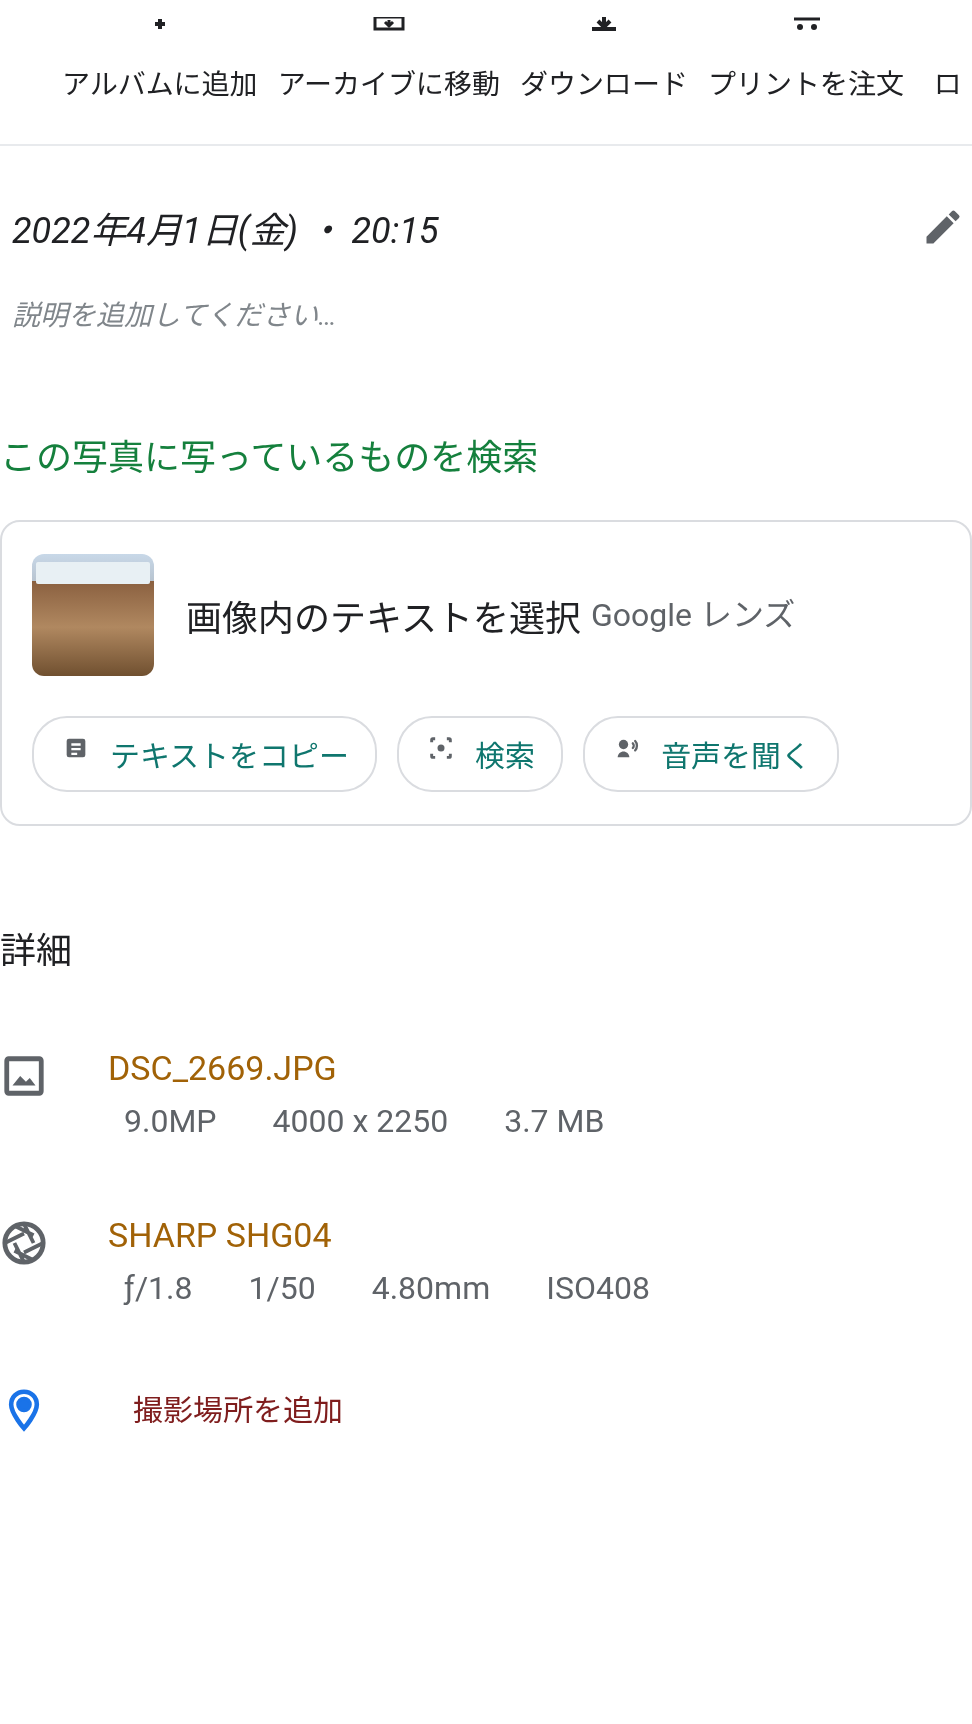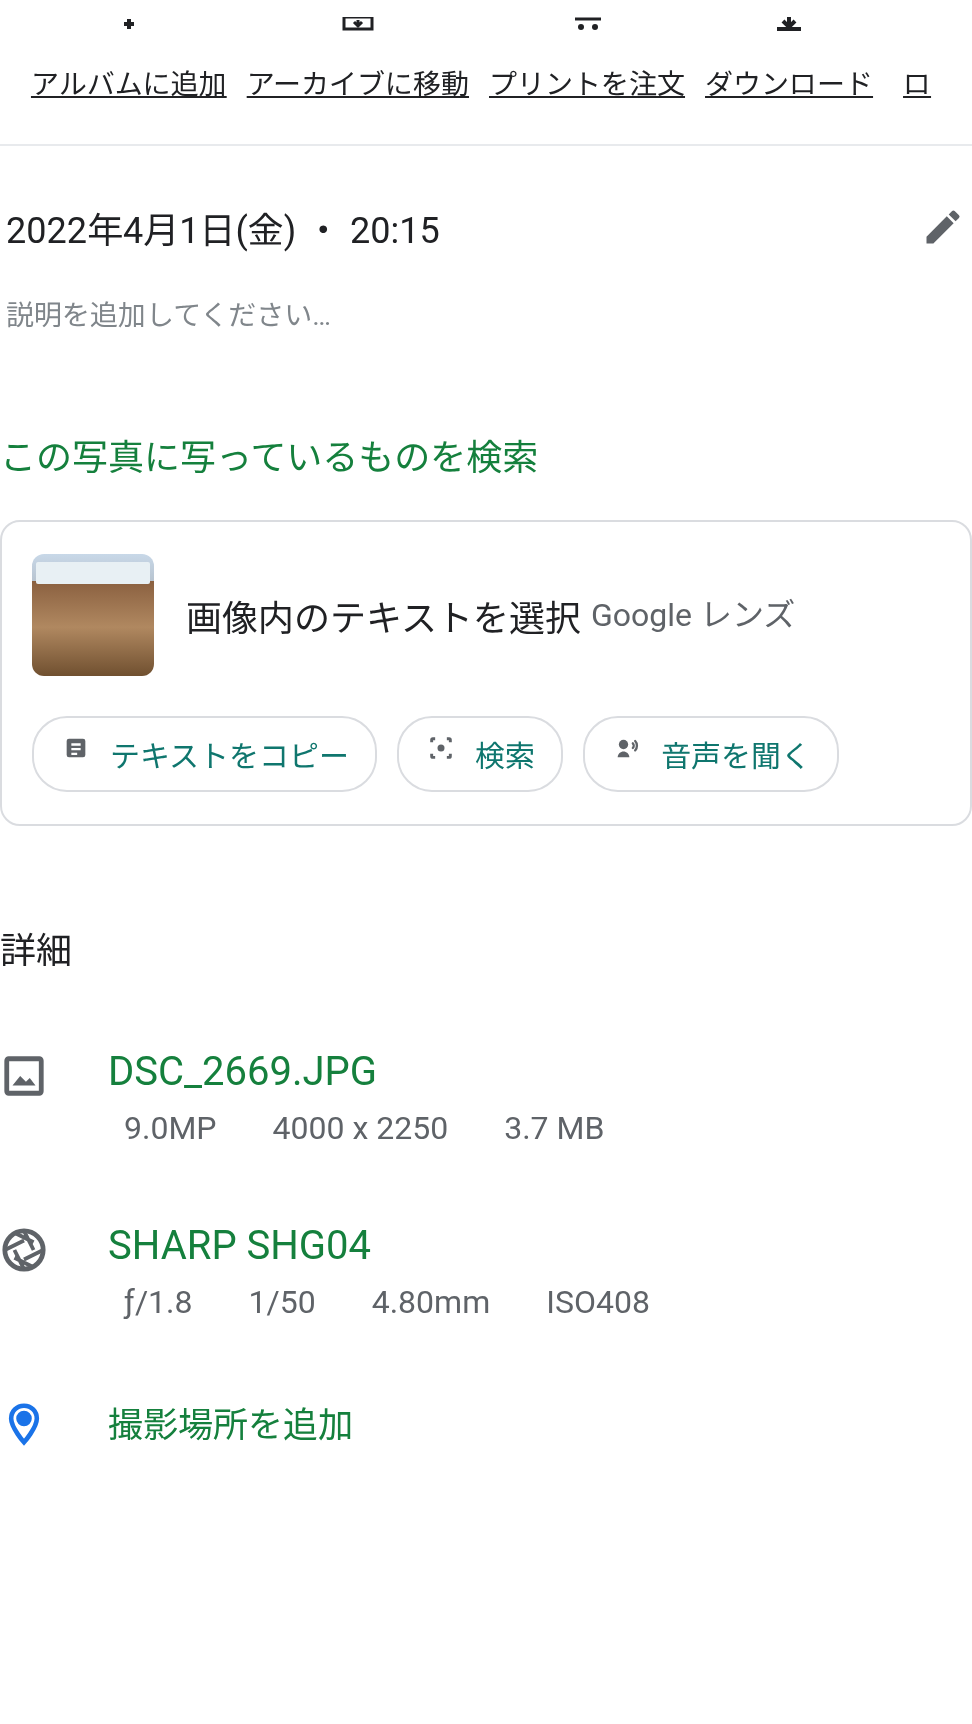--- a/index.html
+++ b/index.html
@@ -9,24 +9,23 @@
     }
     body {
       font-family: -apple-system, BlinkMacSystemFont, "Segoe UI", Roboto, "Noto Sans JP", sans-serif;
       background: #ffffff;
       color: #202124;
       width: 972px;
       overflow-x: hidden;
     }
     .action-bar {
       display: flex;
-      justify-content: center;
+      justify-content: flex-end;
       padding: 0 0 40px 0;
       gap: 20px;
-      text-decoration: underline;
     }
     .action-item {
       display: flex;
       flex-direction: column;
       align-items: center;
       gap: 18px;
       min-width: 140px;
       cursor: pointer;
     }
     .action-icon {
@@ -41,21 +40,22 @@
       text-align: center;
       line-height: 1.35;
       color: #202124;
     }
     .divider {
       height: 2px;
       background: #e8eaed;
       margin: 0;
     }
     .info-section {
-      padding: 55px 0 0 6px;
+      padding: 55px 0 0 12px;
+      font-style: italic;
     }
     .date-row {
       display: flex;
       justify-content: space-between;
       align-items: center;
       padding: 0 5px 0 0;
     }
     .date-text {
       font-size: 36px;
       font-weight: 400;
@@ -172,42 +172,43 @@
       justify-content: center;
       margin-top: 4px;
       flex-shrink: 0;
     }
     .detail-content {
       display: flex;
       flex-direction: column;
       gap: 14px;
     }
     .detail-primary {
-      font-size: 40px;
-      color: #15803d;
+      font-size: 34px;
+      color: #a16207;
     }
     .detail-secondary {
       display: flex;
       gap: 40px;
       font-size: 32px;
       color: #5f6368;
     }
     .detail-secondary span {
       white-space: nowrap;
       margin-left: 16px;
     }
     .location-row {
       display: flex;
       align-items: center;
       gap: 60px;
       cursor: pointer;
     }
     .location-text {
-      font-size: 35px;
-      color: #15803d;
+      font-size: 30px;
+      color: #7f1d1d;
+      margin-left: 25px;
     }
   </style>
 </head>
 <body>
 
 <div class="action-bar">
   <div class="action-item">
     <div class="action-icon">
       <svg width="44" height="10" viewBox="0 0 44 10">
           <path d="M22 0 v10 M17 5 h10" stroke="#202124" stroke-width="4" fill="none"></path>
@@ -216,38 +217,38 @@
     <div class="action-label">アルバムに追加</div>
   </div>
   <div class="action-item">
     <div class="action-icon">
       <svg width="44" height="14" viewBox="0 0 44 14">
           <rect x="8" y="0" width="28" height="12" stroke="#202124" stroke-width="3" fill="none"></rect>
           <path d="M22 3 l0 4 M18 5 l4 4 l4 -4" stroke="#202124" stroke-width="3" fill="none"></path>
         </svg>
     </div>
     <div class="action-label">アーカイブに移動</div>
+  </div>
+  <div class="action-item">
+    <div class="action-icon">
+      <svg width="44" height="14" viewBox="0 0 44 14">
+          <path d="M22 0 v8 M16 4 l6 6 l6 -6 M10 12 h24" stroke="#202124" stroke-width="4" fill="none"></path>
+        </svg>
+    </div>
+    <div class="action-label">ダウンロード</div>
   </div>
   <div class="action-item">
     <div class="action-icon">
       <svg width="44" height="14" viewBox="0 0 44 14">
           <circle cx="16" cy="10" r="3" fill="#202124"></circle>
           <circle cx="30" cy="10" r="3" fill="#202124"></circle>
           <path d="M10 2 h26" stroke="#202124" stroke-width="3"></path>
         </svg>
     </div>
     <div class="action-label">プリントを注文</div>
-  </div>
-  <div class="action-item">
-    <div class="action-icon">
-      <svg width="44" height="14" viewBox="0 0 44 14">
-          <path d="M22 0 v8 M16 4 l6 6 l6 -6 M10 12 h24" stroke="#202124" stroke-width="4" fill="none"></path>
-        </svg>
-    </div>
-    <div class="action-label">ダウンロード</div>
   </div>
   <div class="action-item" style="min-width:40px">
     <div class="action-icon"></div>
     <div class="action-label">ロ</div>
   </div>
 </div>
 
 <div class="divider"></div>
 
 <div class="info-section">

